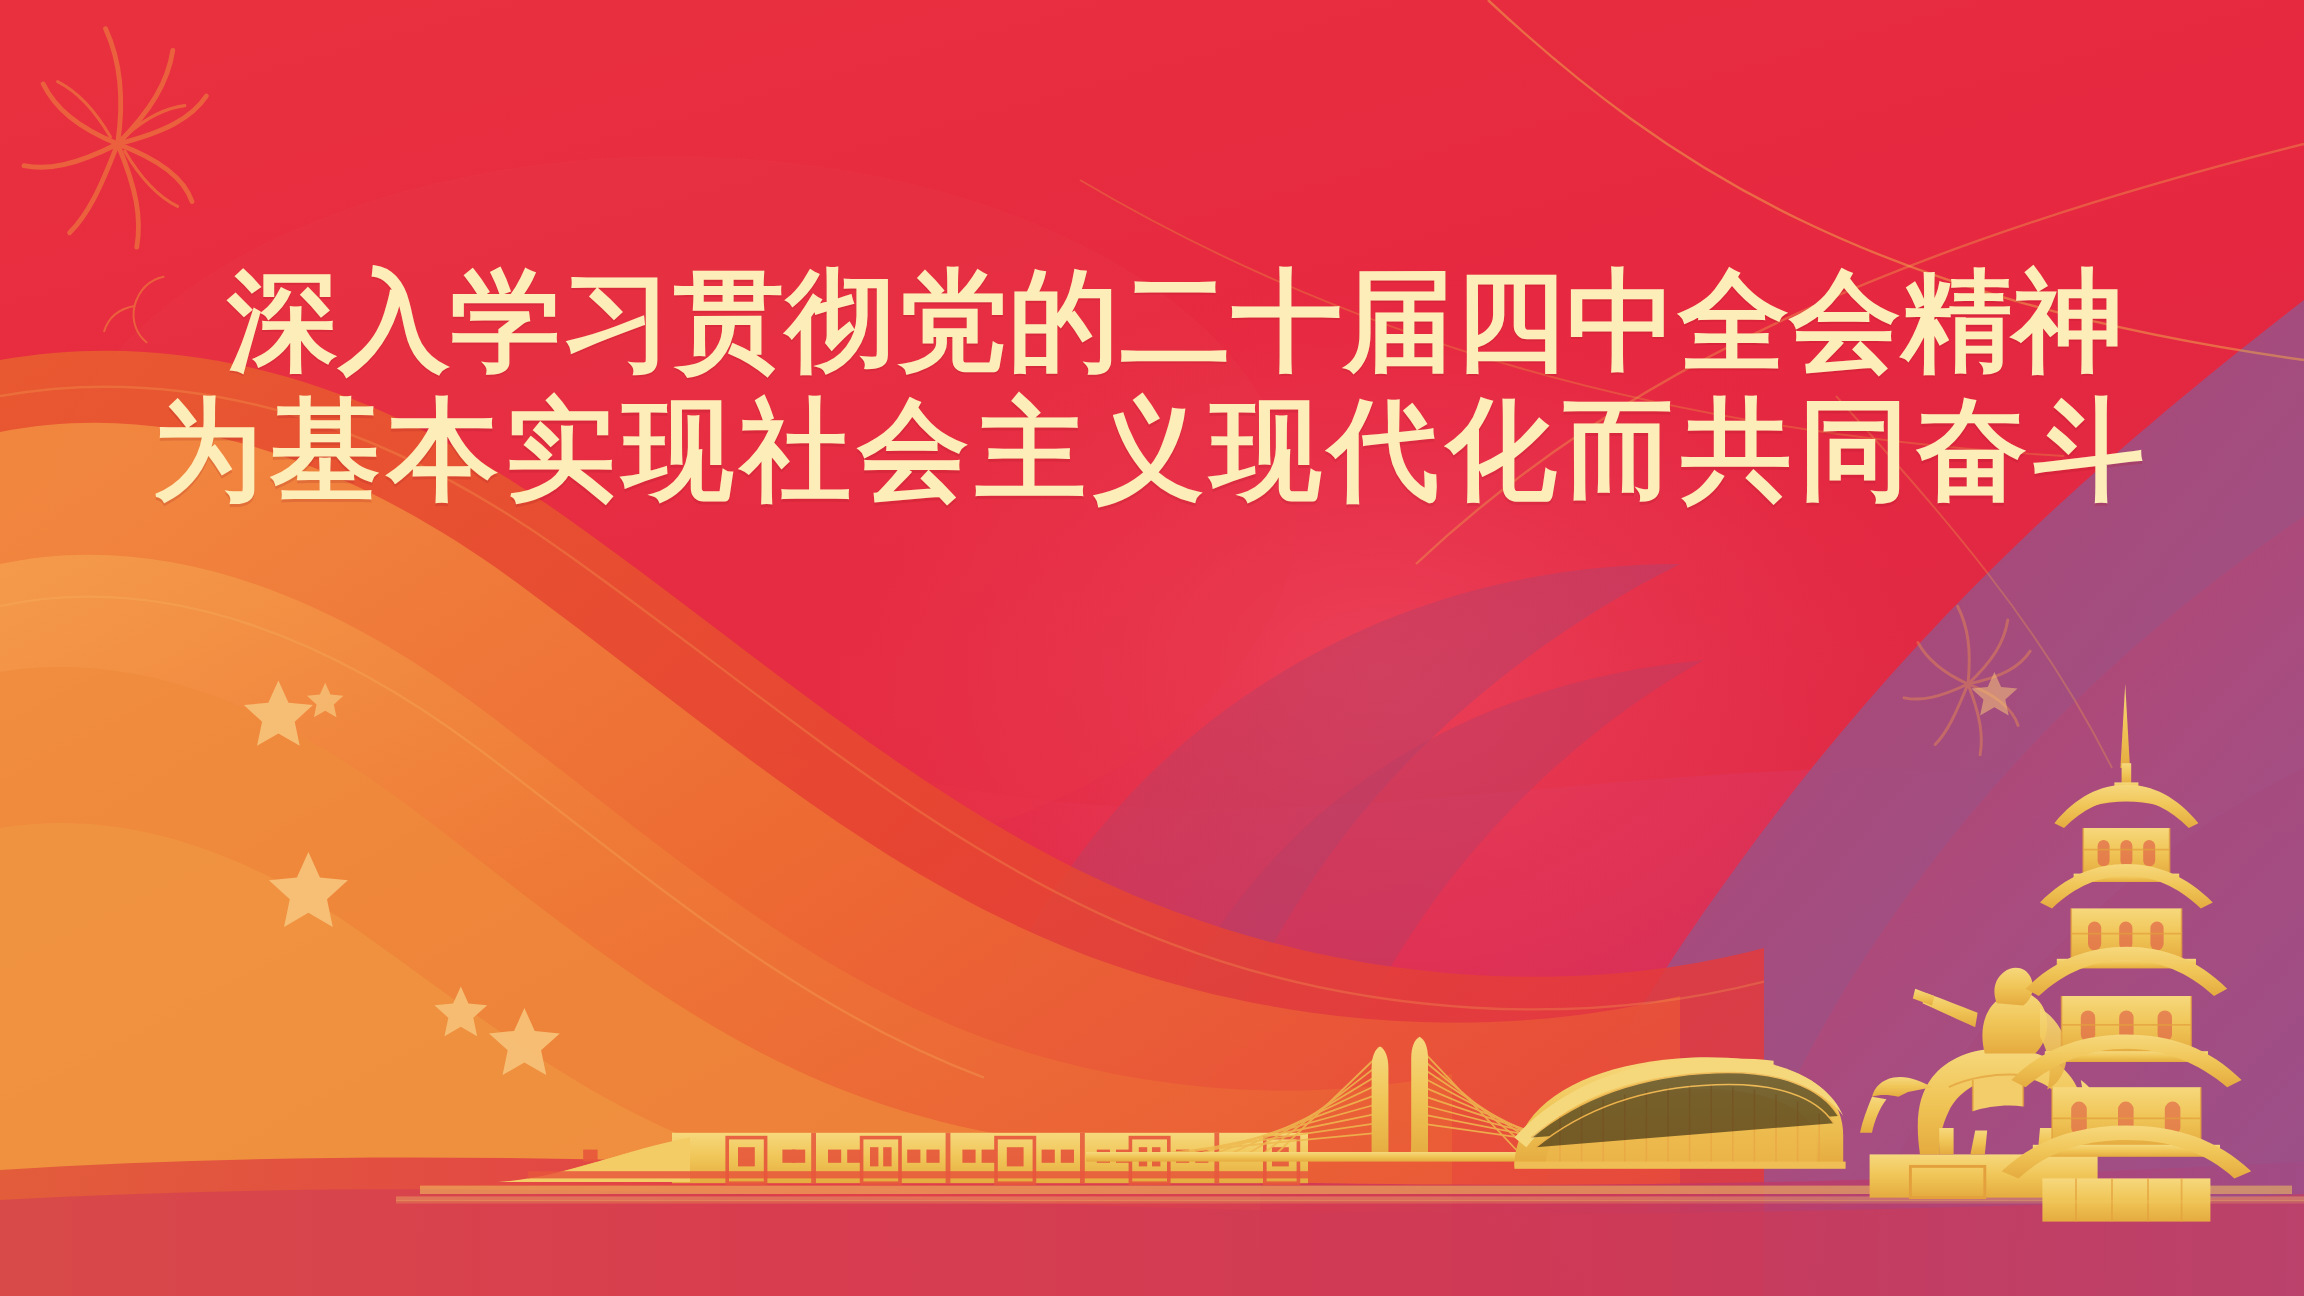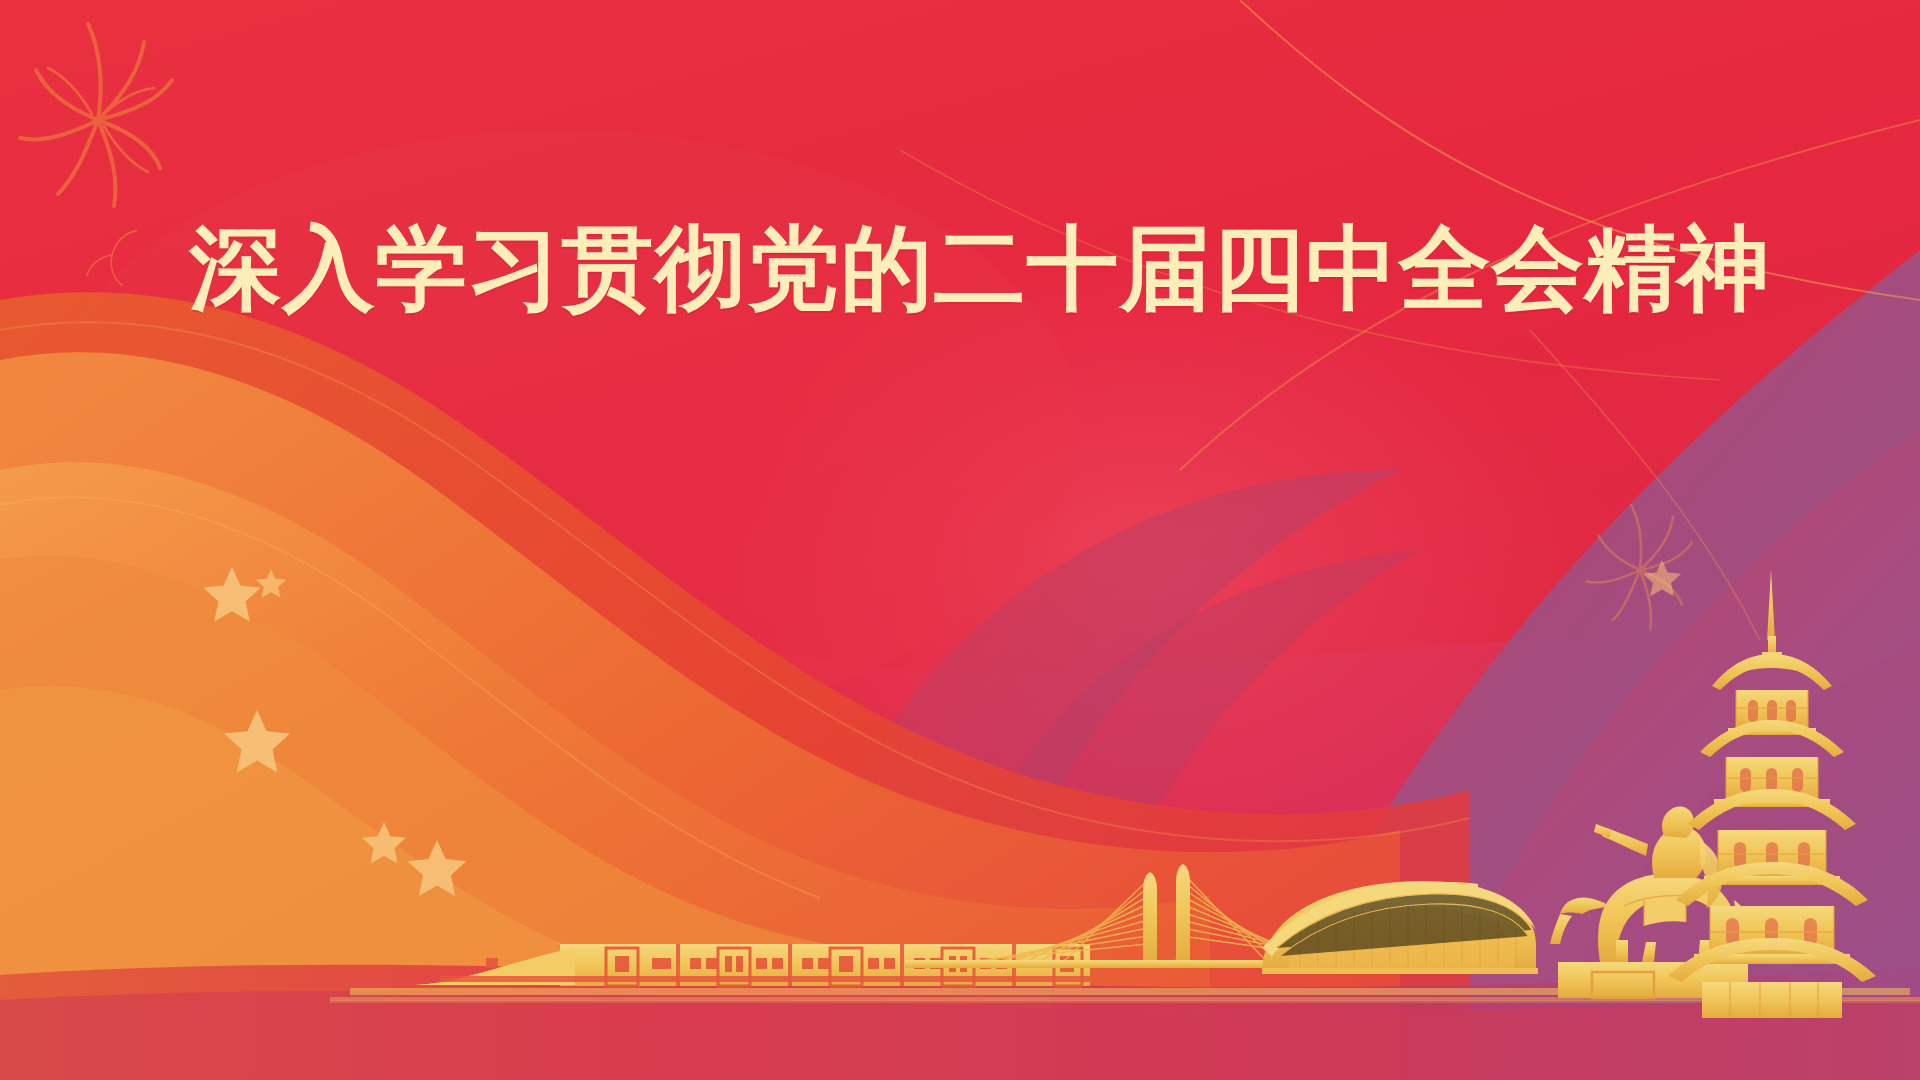--- a/index.html
+++ b/index.html
@@ -199,20 +199,21 @@
       <path d="M276,581 l4.4,9.8 10.8,1 -8,7.3 2.2,10.6 -9.4,-5.4 -9.4,5.4 2.2,-10.6 -8,-7.3 10.8,-1 Z" opacity="0.8" transform="translate(-5,-12) scale(1)"></path>
       <path d="M257,710 l9.6,21.3 23.3,2.3 -17.4,15.8 4.8,23 -20.3,-11.8 -20.3,11.8 4.8,-23 -17.4,-15.8 23.3,-2.3 Z" opacity="0.95"></path>
       <path d="M384,822 l6.4,14.2 15.6,1.5 -11.6,10.5 3.2,15.3 -13.6,-7.8 -13.6,7.8 3.2,-15.3 -11.6,-10.5 15.6,-1.5 Z" opacity="0.9"></path>
       <path d="M437,840 l8.6,19.1 20.9,2.1 -15.6,14.1 4.3,20.6 -18.2,-10.5 -18.2,10.5 4.3,-20.6 -15.6,-14.1 20.9,-2.1 Z" opacity="0.92"></path>
       <path d="M1662,560 l5.6,12.4 13.6,1.3 -10.1,9.2 2.8,13.4 -11.9,-6.9 -11.9,6.9 2.8,-13.4 -10.1,-9.2 13.6,-1.3 Z" opacity="0.55"></path>
     </g>
   </svg>
 
   <div class="headline">
     <span class="line l1">深入学习贯彻党的二十届四中全会精神</span>
+    <span class="line l2">为基本实现社会主义现代化而共同奋斗</span>
   </div>
 
   <svg class="svgfull" viewBox="0 0 1920 1080" preserveAspectRatio="none" aria-hidden="true">
     <defs>
       <linearGradient id="gl" x1="0" y1="0" x2="0" y2="1">
         <stop offset="0%" stop-color="#f6d87c"></stop>
         <stop offset="50%" stop-color="#f0c557"></stop>
         <stop offset="100%" stop-color="#e5ab3f"></stop>
       </linearGradient>
       <linearGradient id="glSoft" x1="0" y1="0" x2="0" y2="1">

